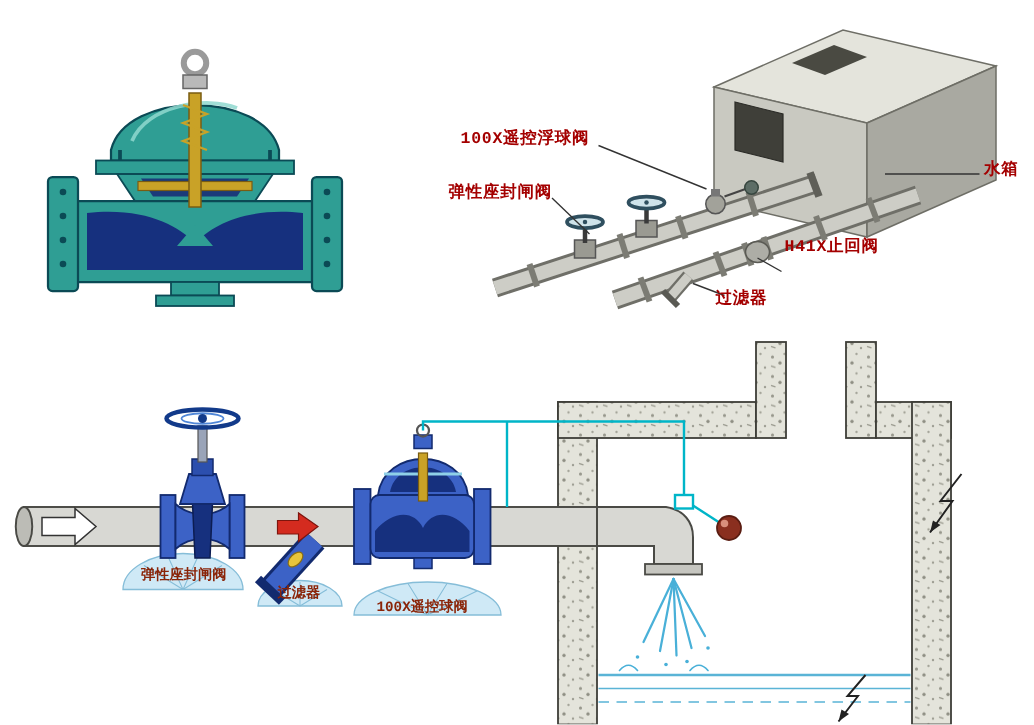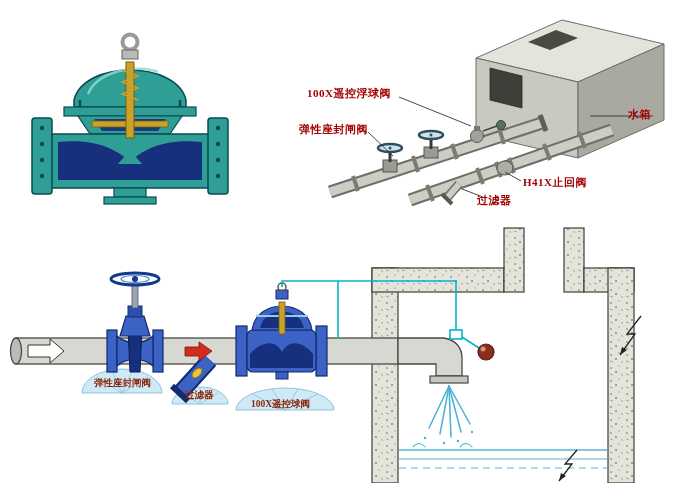--- a/index.html
+++ b/index.html
@@ -1,18 +1,18 @@
 <!DOCTYPE html>
 <html><head>
 <meta charset="utf-8">
 <style>
   html,body{margin:0;padding:0;background:#fff;}
   .canvas{
     position:relative;width:689px;height:483px;background:#ffffff;overflow:hidden;
-    font-family:Liberation Serif, serif;
+    font-family:Liberation Mono, monospace;
   }
   .canvas svg{position:absolute;left:0;top:0;}
   .lbl{
     position:absolute;white-space:nowrap;color:#a40000;
     font-size:11px;font-weight:bold;letter-spacing:0.5px;line-height:1;
   }
   .lbl-sm{
     position:absolute;white-space:nowrap;color:#8a2408;
     font-size:9.5px;font-weight:bold;line-height:1;
   }
@@ -241,21 +241,21 @@
       <polyline points="641,316 627,334 635,334 620,355"></polyline>
       <polygon points="620,355 627,350 622,347" fill="#222" stroke="none"></polygon>
       <polyline points="577,450 565,464 572,464 559,481"></polyline>
       <polygon points="559,481 566,476 561,473" fill="#222" stroke="none"></polygon>
     </g>
   </g>
 </svg>
 
 <div class="lbl" style="left:307px;top:88px">100X遥控浮球阀</div>
 <div class="lbl" style="left:299px;top:124px">弹性座封闸阀</div>
-<div class="lbl" style="left:628px;top:109px">水箱</div>
-<div class="lbl" style="left:523px;top:177px">H41X止回阀</div>
+<div class="lbl" style="left:656px;top:109px">水箱</div>
+<div class="lbl" style="left:523px;top:160px">H41X止回阀</div>
 <div class="lbl" style="left:477px;top:195px">过滤器</div>
 
 <div class="lbl-sm" style="left:94px;top:379px">弹性座封闸阀</div>
 <div class="lbl-sm" style="left:185px;top:391px">过滤器</div>
 <div class="lbl-sm" style="left:251px;top:400px">100X遥控球阀</div>
 
 </div>
 
 </body></html>

